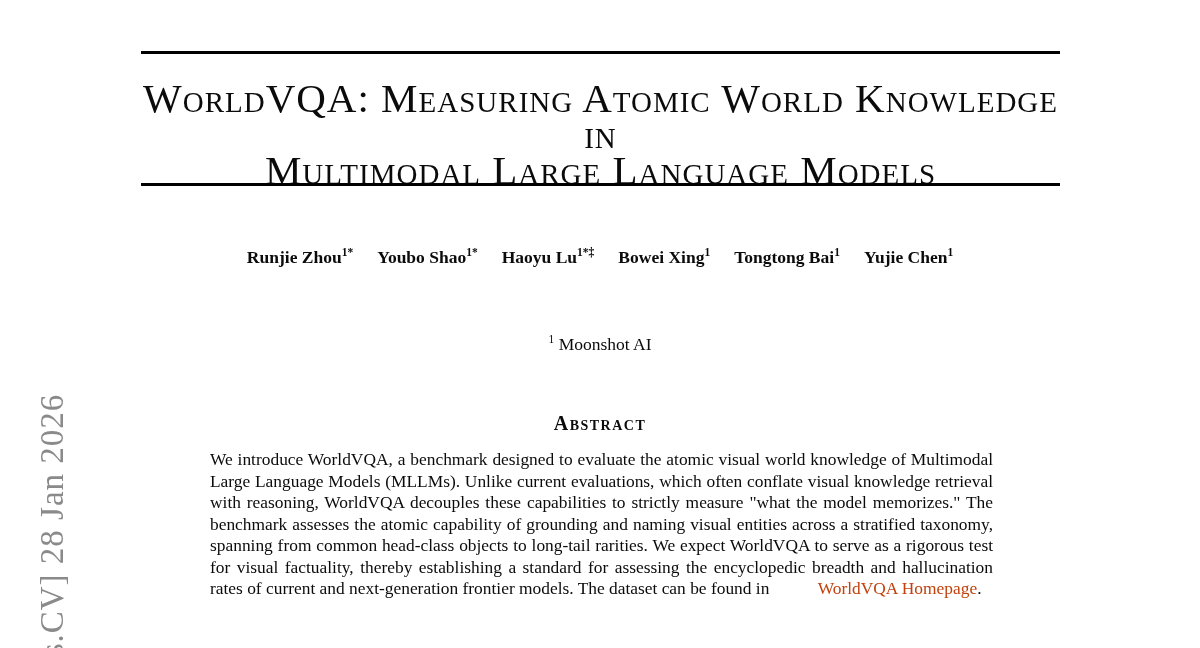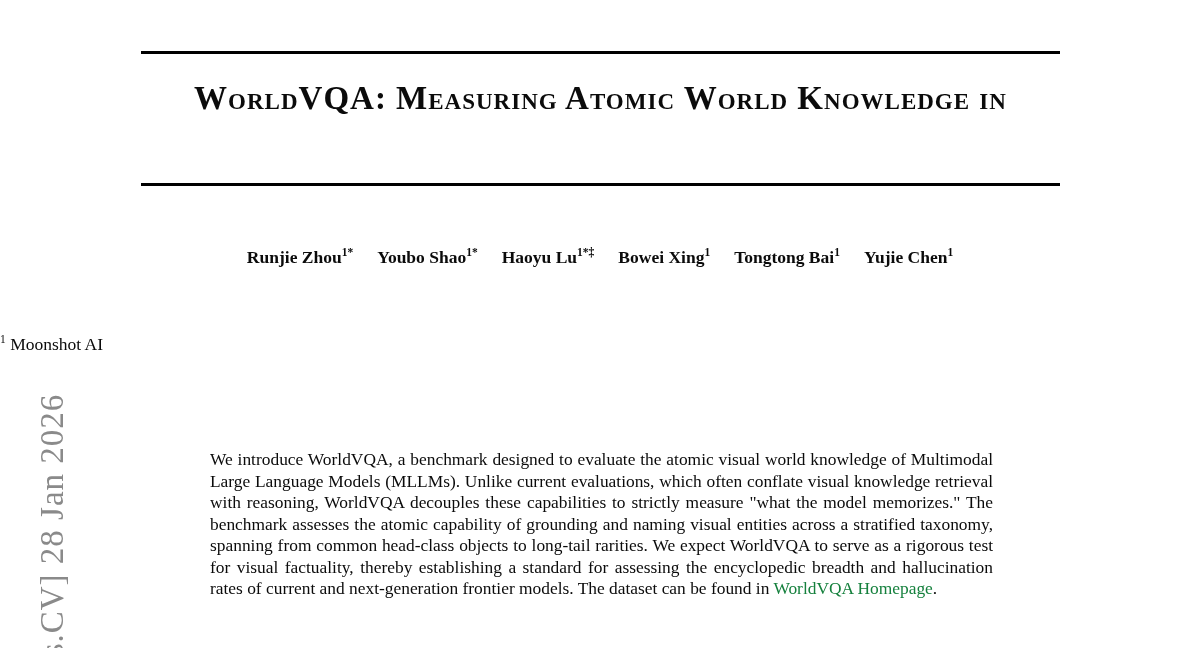--- a/index.html
+++ b/index.html
@@ -37,24 +37,24 @@
   .rule-top { top: 51px; }
   .rule-bottom { top: 183px; }
 
   .paper-title {
     position: absolute;
     left: 141px;
     top: 80px;
     width: 919px;
     text-align: center;
     font-variant: small-caps;
-    font-size: 33px;
+    font-size: 41px;
     line-height: 36px;
     letter-spacing: 1px;
-    font-weight: bold;
+    font-weight: normal;
     color: #0b0b0b;
   }
 
   
   .authors-block {
     position: absolute;
     left: 0;
     top: 246px;
     width: 1200px;
     text-align: center;
@@ -71,21 +71,21 @@
     font-size: 11.5px;
     line-height: 0;
   }
   .author sup { font-weight: bold; }
 
   .affiliation {
     position: absolute;
     left: 0;
     top: 334px;
     width: 1200px;
-    text-align: left;
+    text-align: center;
     font-size: 17.5px;
     color: #0b0b0b;
   }
 
   
   .abstract-heading {
     position: absolute;
     left: 0;
     top: 412px;
     width: 1200px;
@@ -100,46 +100,49 @@
     position: absolute;
     left: 210px;
     top: 449px;
     width: 783px;
     font-size: 17.4px;
     line-height: 21.5px;
     text-align: justify;
     color: #0b0b0b;
   }
   .abstract-text .homepage-link {
-    color: #15803d;
+    color: #c2410c;
     text-decoration: none;
     cursor: pointer;
+    margin-left: 44px;
   }
 </style>
 </head>
 <body>
 
 <div class="page">
 
   <div class="arxiv-watermark">cs.CV]  28 Jan 2026</div>
 
   <div class="rule rule-top"></div>
 
   <h1 class="paper-title">
     <span>WorldVQA: Measuring Atomic World Knowledge in</span><br>
+    <span>Multimodal Large Language Models</span>
   </h1>
 
   <div class="rule rule-bottom"></div>
 
   <div class="authors-block">
       <div class="author-row"><span class="author">Runjie Zhou<sup>1*</sup></span><span class="author">Youbo Shao<sup>1*</sup></span><span class="author">Haoyu Lu<sup>1*‡</sup></span><span class="author">Bowei Xing<sup>1</sup></span><span class="author">Tongtong Bai<sup>1</sup></span><span class="author">Yujie Chen<sup>1</sup></span></div>
     </div>
 
   <div class="affiliation">
     <sup>1</sup><span> Moonshot AI</span>
   </div>
 
+  <div class="abstract-heading">Abstract</div>
 
   <p class="abstract-text">
     <span>We introduce WorldVQA, a benchmark designed to evaluate the atomic visual world knowledge of Multimodal Large Language Models (MLLMs). Unlike current evaluations, which often conflate visual knowledge retrieval with reasoning, WorldVQA decouples these capabilities to strictly measure "what the model memorizes." The benchmark assesses the atomic capability of grounding and naming visual entities across a stratified taxonomy, spanning from common head-class objects to long-tail rarities. We expect WorldVQA to serve as a rigorous test for visual factuality, thereby establishing a standard for assessing the encyclopedic breadth and hallucination rates of current and next-generation frontier models. The dataset can be found in </span><span class="homepage-link">WorldVQA Homepage</span><span>.</span>
   </p>
 
 </div>
 
 </body></html>

